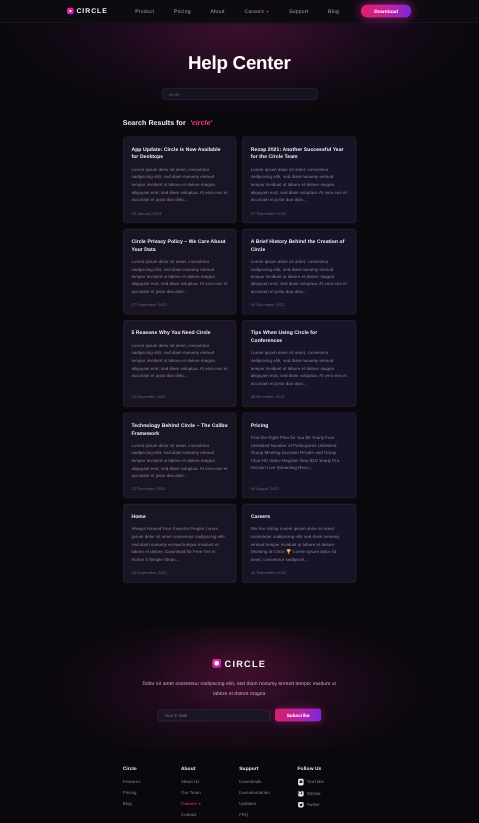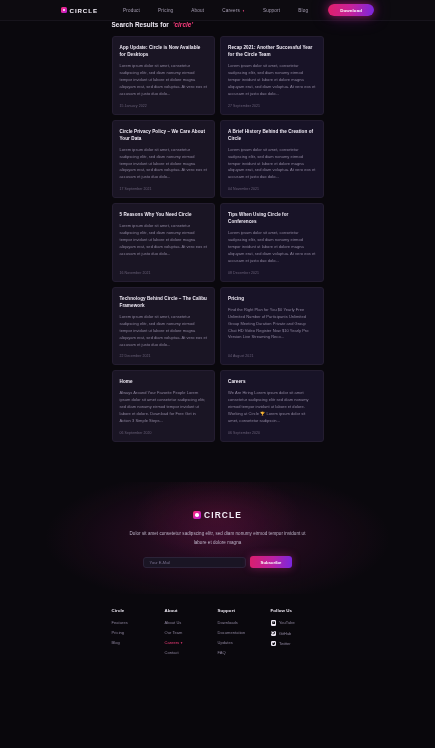--- a/index.html
+++ b/index.html
@@ -177,20 +177,26 @@
           <div class="nav-link"><span>Pricing</span></div>
           <div class="nav-link"><span>About</span></div>
           <div class="nav-link"><span>Careers</span><span class="badge">✦</span></div>
           <div class="nav-link"><span>Support</span></div>
           <div class="nav-link"><span>Blog</span></div>
         </div>
       <div class="nav-cta">Download</div>
     </div>
   </div>
 
+  <div class="hero">
+    <h1>Help Center</h1>
+    <div class="searchbar">
+      <span class="ph">circle</span>
+    </div>
+  </div>
 
   <div class="results-wrap">
     <div class="results-head">
       <span>Search Results for</span><span class="term">'circle'</span>
     </div>
     <div class="grid" id="cards-grid">
         <div class="card">
           <div class="card-title">App Update: Circle is Now Available for Desktops</div>
           <div class="card-body">Lorem ipsum dolor sit amet, consetetur sadipscing elitr, sed diam nonumy eirmod tempor invidunt ut labore et dolore magna aliquyam erat, sed diam voluptua. At vero eos et accusam et justo duo dolo...</div>
           <div class="card-date">15 January 2022</div>

